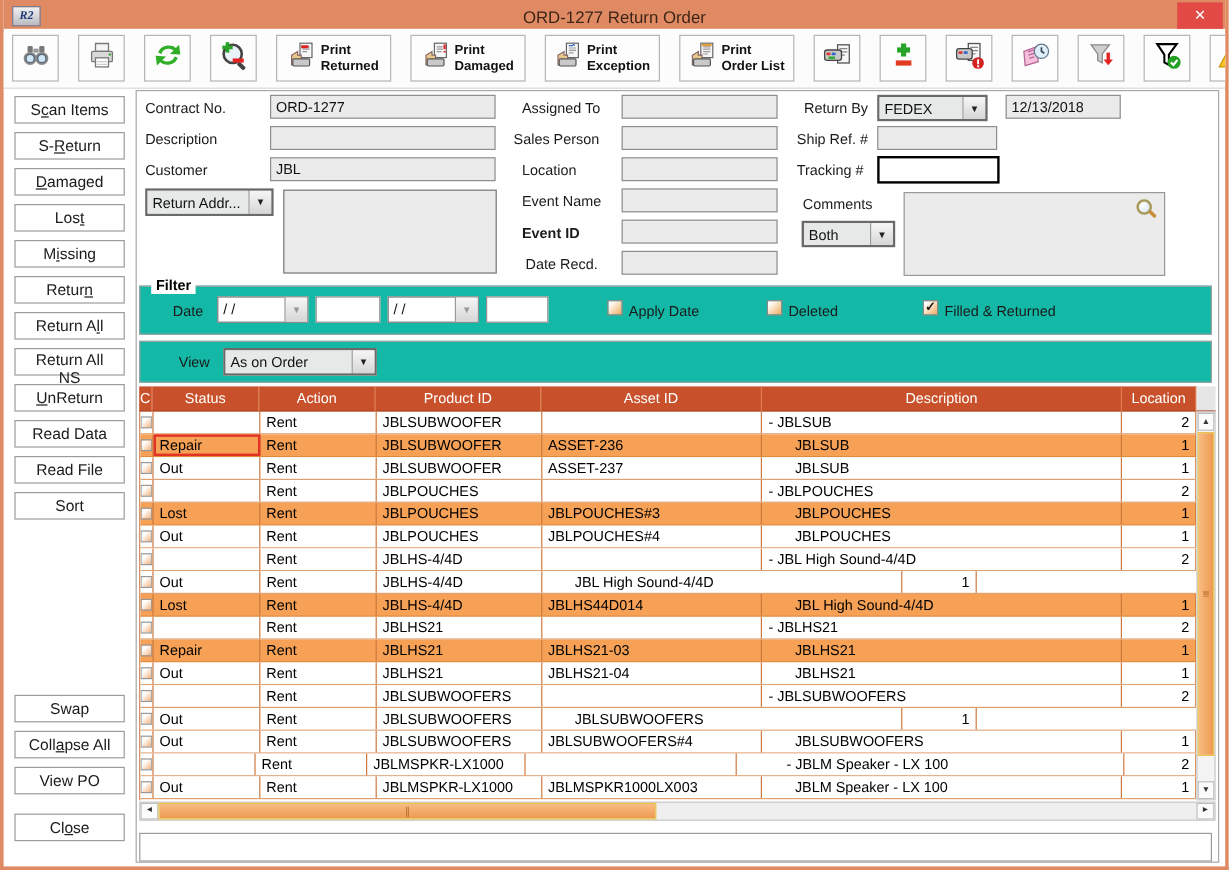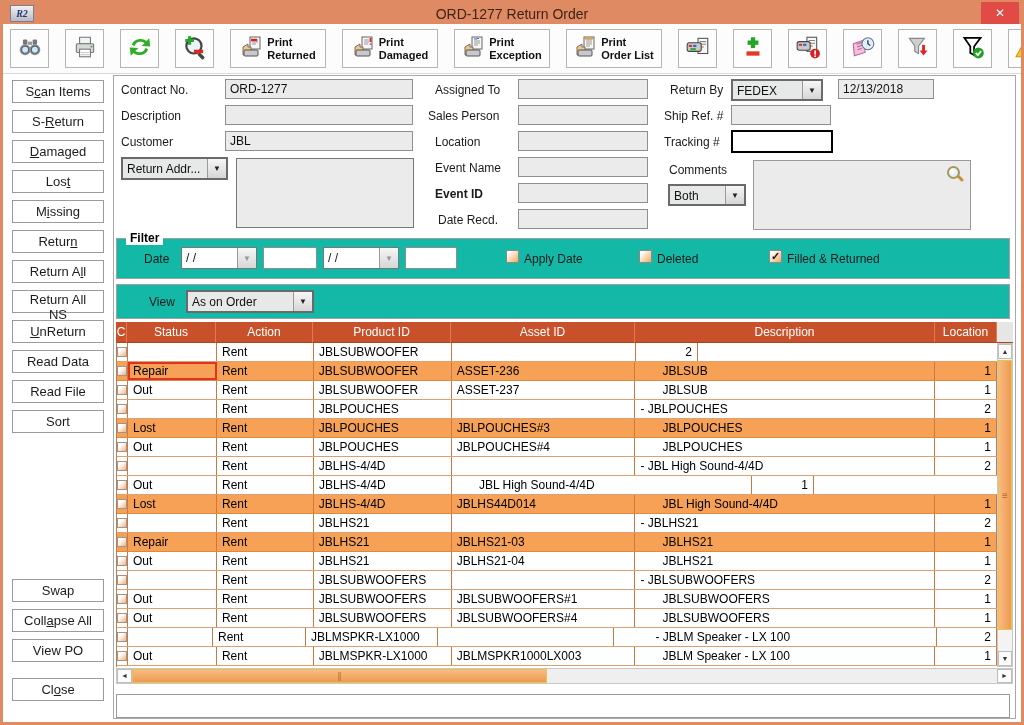--- a/index.html
+++ b/index.html
@@ -365,20 +365,21 @@
         </div>
       <div class="tbody" id="tbody">
           <div class="row">
             <div class="cell c-col" style="width: 11px;">
               <span class="rcb"></span>
             </div>
             <div class="cell" style="width: 89px;"></div>
             <div class="cell" style="width: 97px;">Rent</div>
             <div class="cell" style="width: 138px;">JBLSUBWOOFER</div>
             <div class="cell" style="width: 184px;"></div>
+            <div class="cell" style="width: 300px;">- JBLSUB</div>
             <div class="cell num" style="width: 62px;">2</div>
           </div>
           <div class="row hl">
             <div class="cell c-col" style="width: 11px;">
               <span class="rcb"></span>
             </div>
             <div class="cell sel" style="width: 89px;">Repair</div>
             <div class="cell" style="width: 97px;">Rent</div>
             <div class="cell" style="width: 138px;">JBLSUBWOOFER</div>
             <div class="cell" style="width: 184px;">ASSET-236</div>
@@ -505,21 +506,20 @@
             <div class="cell" style="width: 300px;">- JBLSUBWOOFERS</div>
             <div class="cell num" style="width: 62px;">2</div>
           </div>
           <div class="row">
             <div class="cell c-col" style="width: 11px;">
               <span class="rcb"></span>
             </div>
             <div class="cell" style="width: 89px;">Out</div>
             <div class="cell" style="width: 97px;">Rent</div>
             <div class="cell" style="width: 138px;">JBLSUBWOOFERS</div>
-            <div class="cell" style="width: 184px;">JBLSUBWOOFERS#1</div>
             <div class="cell child" style="width: 300px;">JBLSUBWOOFERS</div>
             <div class="cell num" style="width: 62px;">1</div>
           </div>
           <div class="row">
             <div class="cell c-col" style="width: 11px;">
               <span class="rcb"></span>
             </div>
             <div class="cell" style="width: 89px;">Out</div>
             <div class="cell" style="width: 97px;">Rent</div>
             <div class="cell" style="width: 138px;">JBLSUBWOOFERS</div>

